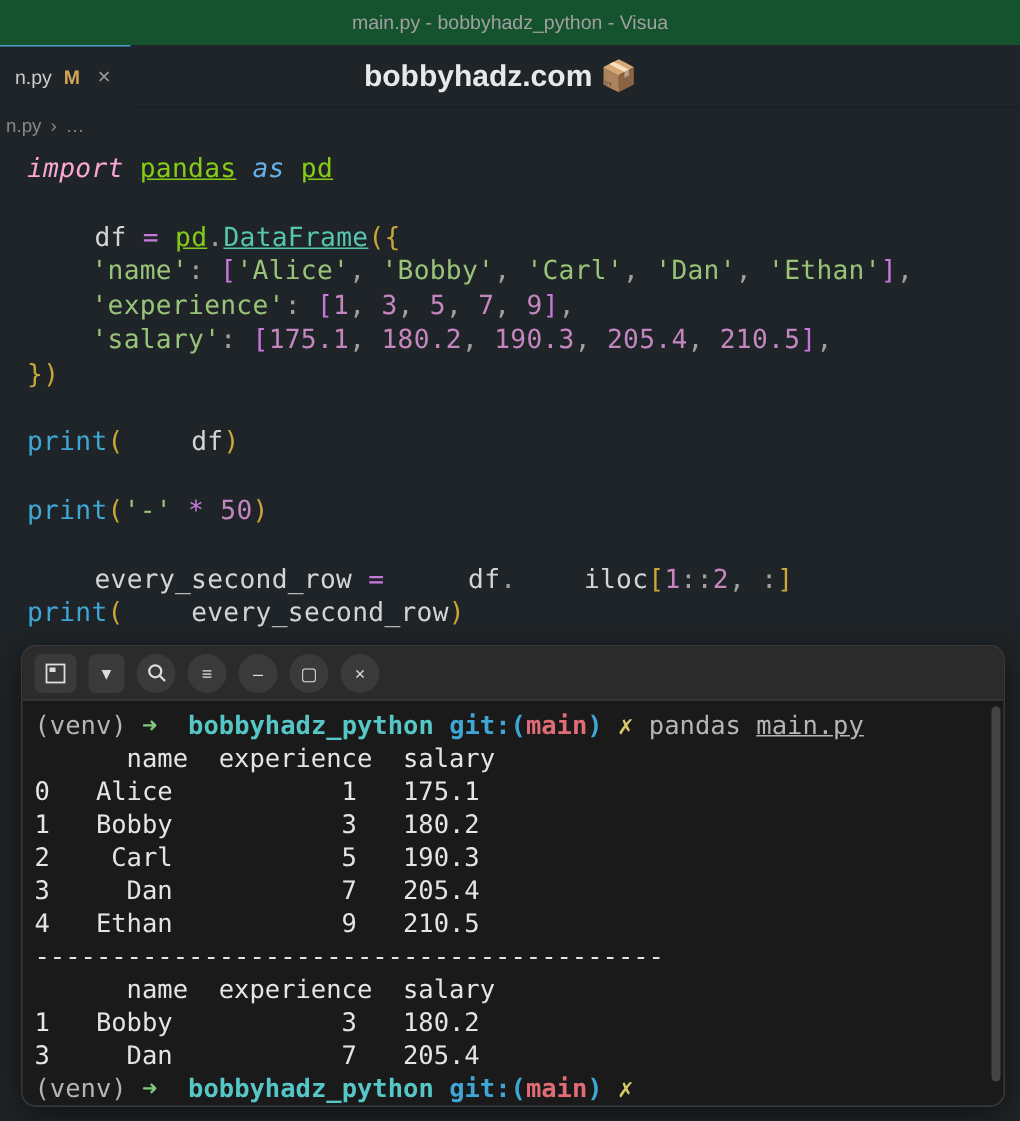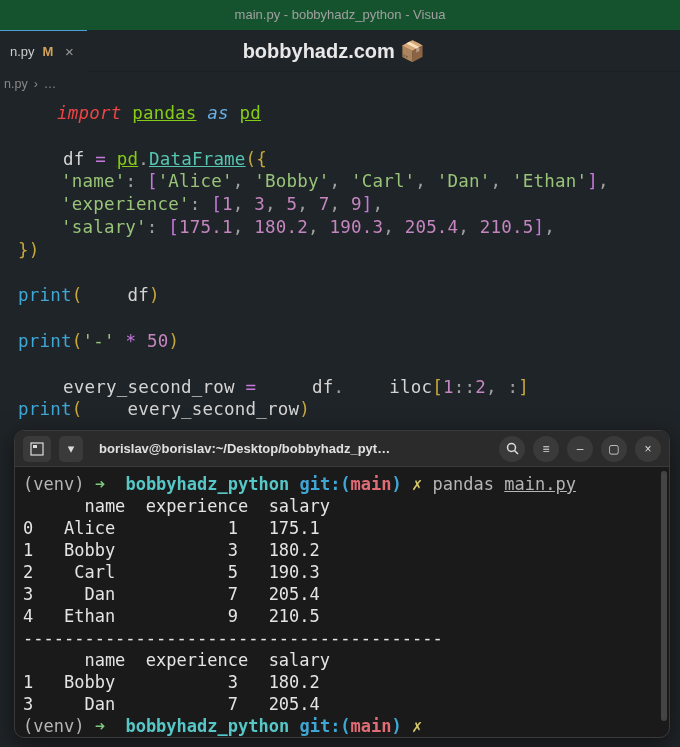--- a/index.html
+++ b/index.html
@@ -66,21 +66,21 @@
     font-family: sans-serif;
     font-size: 12.5px;
     gap: 6px;
   }
   .editor {
     padding: 6px 0 0 18px;
     line-height: 22.8px;
     letter-spacing: 0.2px;
   }
   .editor .line { white-space: pre; }
-  .kw   { color: #ef4444; font-style: italic; margin-left: 39px; }
+  .kw   { color: #f9a8d4; font-style: italic; }
   .as   { color: #67b0e8; font-style: italic; }
   .mod2 { color: #84cc16; text-decoration: underline; }
   .var  { color: #d4d4d4; margin-left: 45px; }
   .op   { color: #c678dd; }
   .fn   { color: #3fa7d6; }
   .class{ color: #56c6b0; text-decoration: underline; }
   .paren{ color: #c9a83a; }
   .brace{ color: #c9a83a; }
   .brack{ color: #c678dd; }
   .str  { color: #98c379; }
@@ -191,21 +191,20 @@
 
 <div class="terminal-window">
   <div class="term-titlebar">
     <div class="term-btn">
       <svg width="14" height="14" viewBox="0 0 14 14">
           <rect x="1" y="1" width="12" height="12" fill="none" stroke="#ddd" stroke-width="1.2"></rect>
           <rect x="3" y="3" width="4" height="3" fill="#ddd"></rect>
         </svg>
     </div>
     <div class="term-btn sm">▾</div>
-    <div class="term-title">borislav@borislav:~/Desktop/bobbyhadz_pyt…</div>
     <div class="term-right">
       <div class="term-circle">
         <svg width="13" height="13" viewBox="0 0 13 13">
             <circle cx="5.5" cy="5.5" r="4" fill="none" stroke="#ddd" stroke-width="1.5"></circle>
             <line x1="8.5" y1="8.5" x2="12" y2="12" stroke="#ddd" stroke-width="1.5"></line>
           </svg>
       </div>
       <div class="term-circle">≡</div>
       <div class="term-circle">–</div>
       <div class="term-circle">▢</div>

